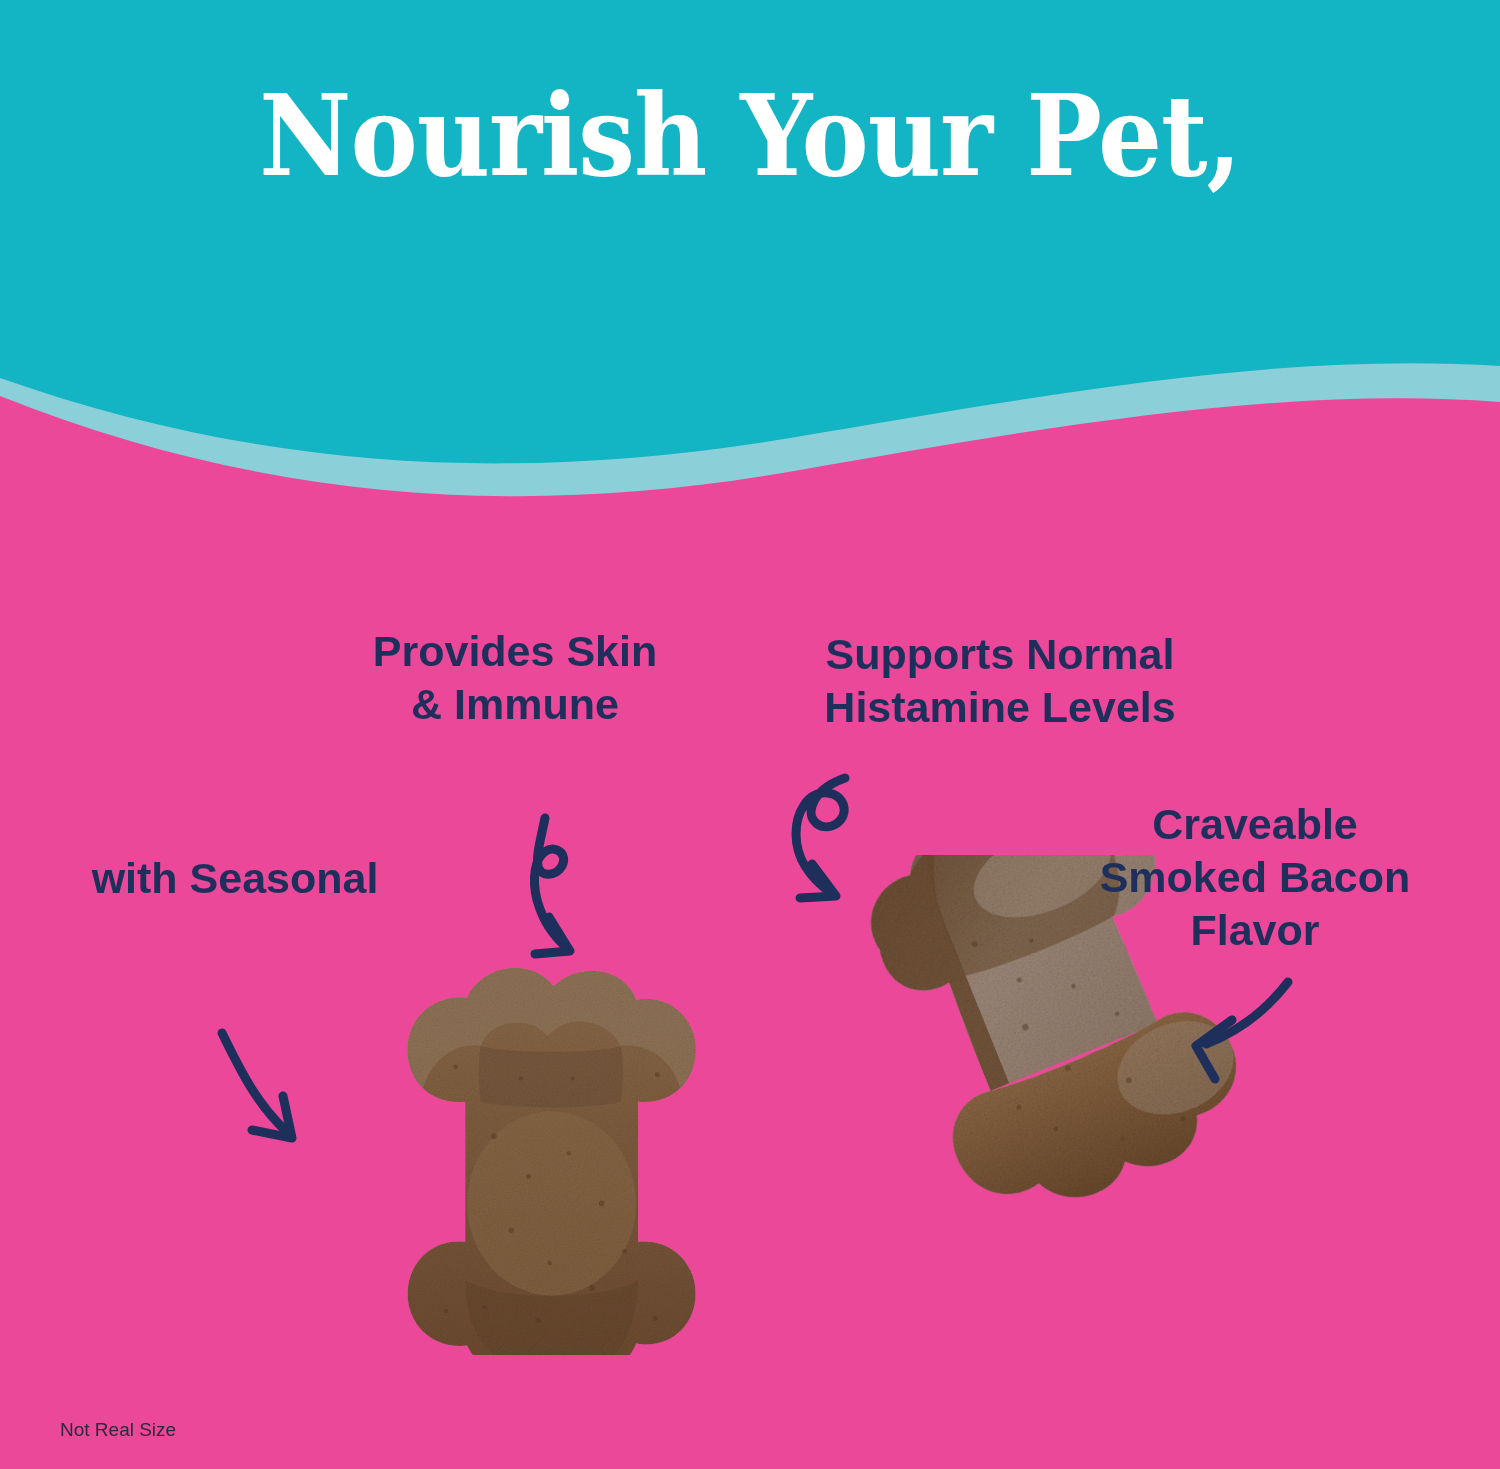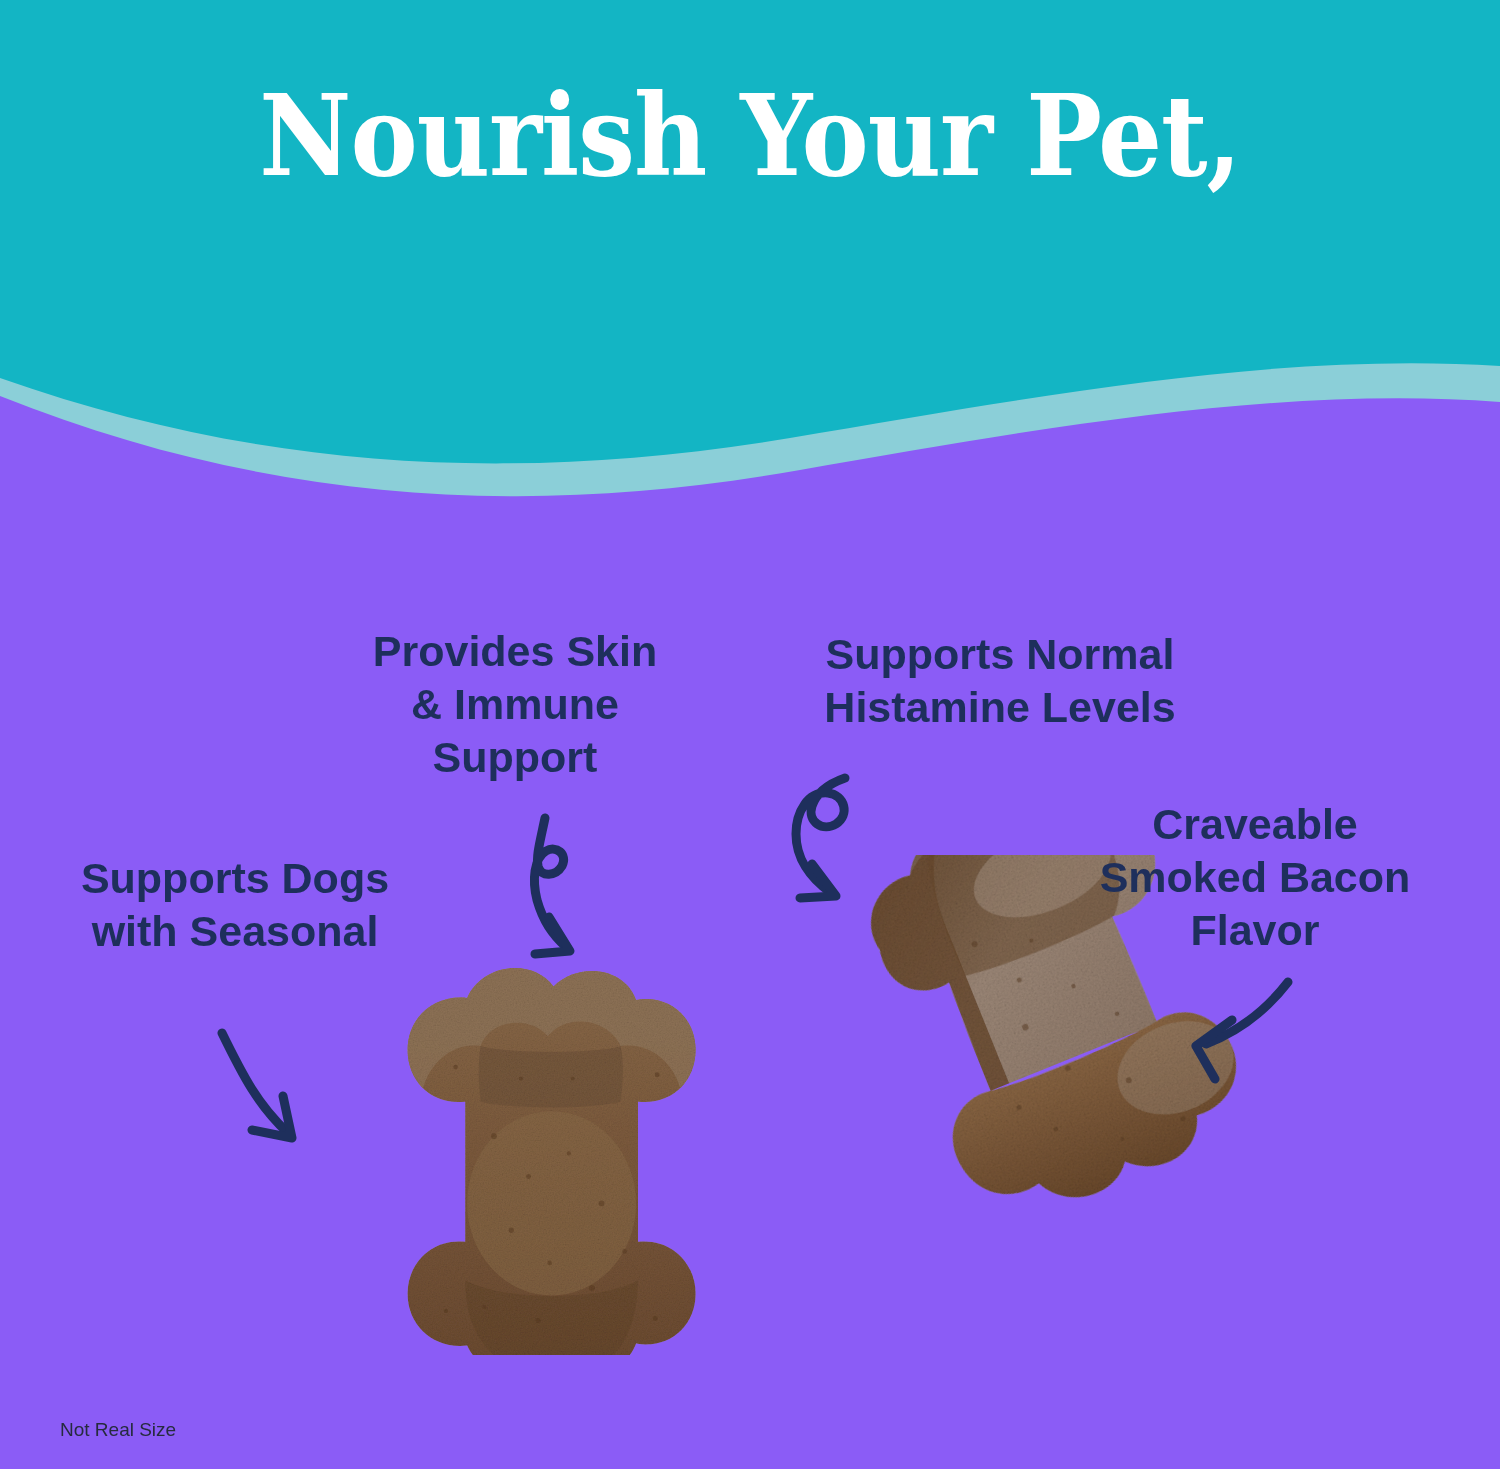--- a/index.html
+++ b/index.html
@@ -7,21 +7,21 @@
     padding: 0;
     background: #ffffff;
   }
   body {
     font-family: "Liberation Sans", sans-serif;
   }
   #page {
     position: relative;
     width: 1500px;
     height: 1469px;
-    background: #8b5cf6;
+    background: #ec4899;
     overflow: hidden;
   }
 
   
   #banner {
     position: absolute;
     left: 0;
     top: 0;
     width: 1500px;
     height: 500px;
@@ -113,28 +113,26 @@
 
       <path d="M0,378 C250,466 500,486 790,438 C1050,394 1280,352 1500,366 L1500,0 L0,0 Z" fill="#13B5C4"></path>
     </svg>
 
     <div id="headline">
       <span class="ln">Nourish Your Pet,</span>
     </div>
   </div>
 
   <div class="callout" id="callout-allergies">
-    <span class="ln" style="display:block">Supports Dogs</span>
     <span class="ln" style="display:block">with Seasonal</span>
   </div>
 
   <div class="callout" id="callout-skin">
     <span class="ln" style="display:block">Provides Skin</span>
     <span class="ln" style="display:block">&amp; Immune</span>
-    <span class="ln" style="display:block">Support</span>
   </div>
 
   <div class="callout" id="callout-histamine">
     <span class="ln" style="display:block">Supports Normal</span>
     <span class="ln" style="display:block">Histamine Levels</span>
   </div>
 
   <div class="callout" id="callout-bacon">
     <span class="ln" style="display:block">Craveable</span>
     <span class="ln" style="display:block">Smoked Bacon</span>

